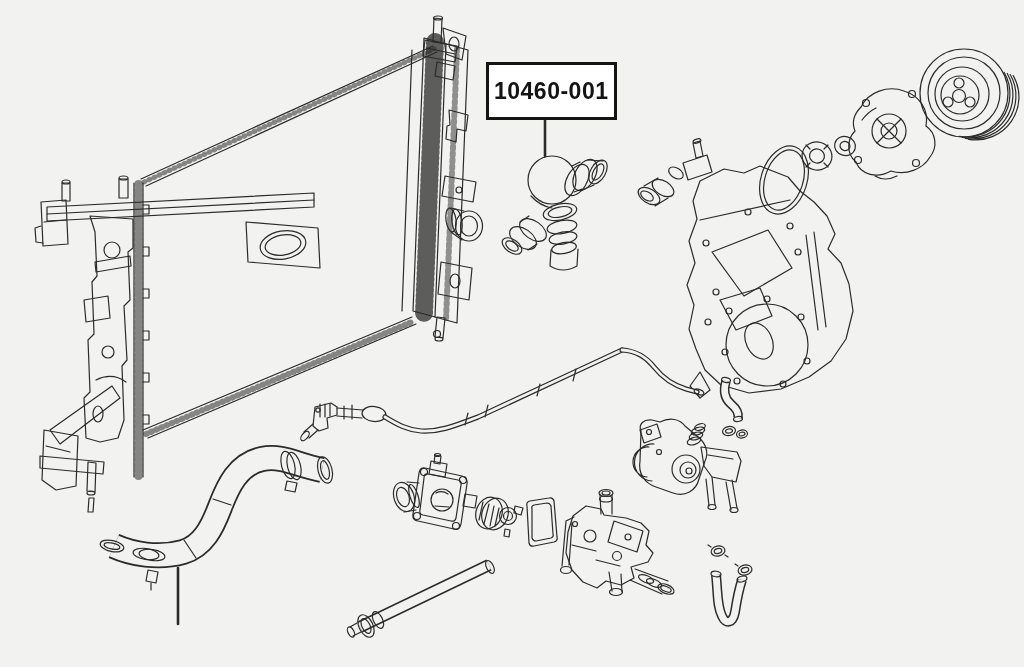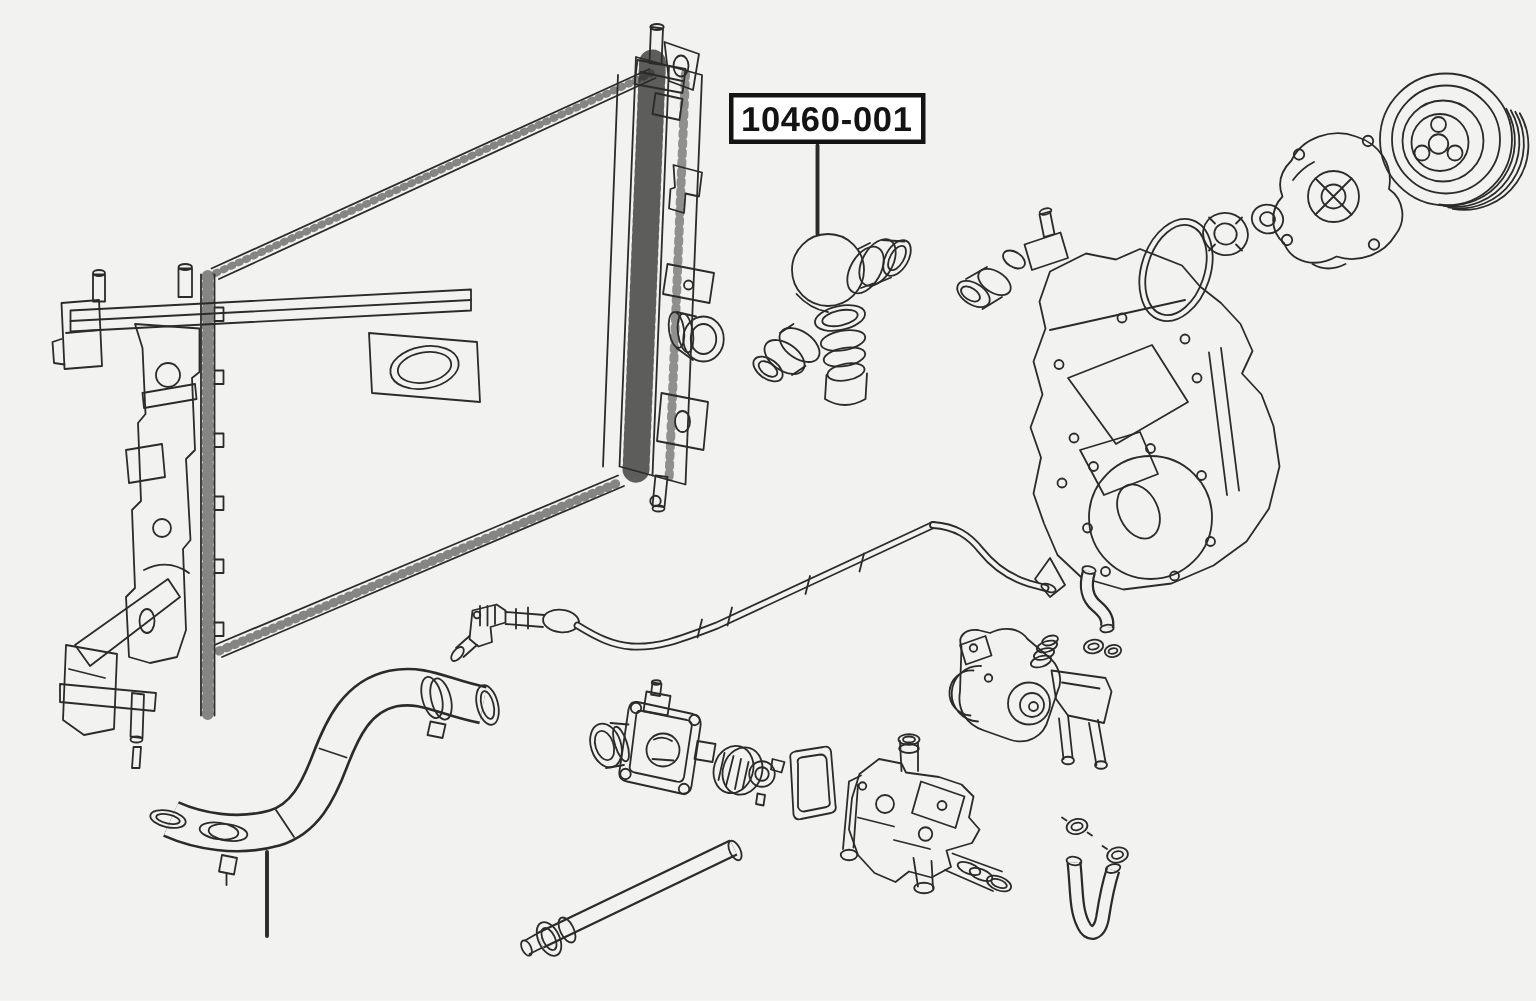--- a/index.html
+++ b/index.html
@@ -1,20 +1,20 @@
 <!DOCTYPE html>
 <html><head>
 <meta charset="utf-8">
 <style>
   html,body{margin:0;padding:0}
   .stage{position:relative;width:1024px;height:667px;background:#f2f2f0;overflow:hidden;
          font-family:"Liberation Sans",sans-serif}
   .stage svg{position:absolute;left:0;top:0}
   .callout{position:absolute;background:#ffffff;border:3px solid #141414;color:#141414;
-           font:700 23px/28px "Liberation Sans",sans-serif;padding:0 5px;letter-spacing:.5px;
+           font:700 23px/28px "Liberation Sans",sans-serif;padding:12px 5px;letter-spacing:.5px;
            white-space:nowrap}
   #callout-001{left:486px;top:62px}
   #callout-002{left:81px;top:623px}
 </style>
 </head>
 <body>
 
 <div class="stage">
 
 <svg width="1024" height="667" viewBox="0 0 1024 667">

